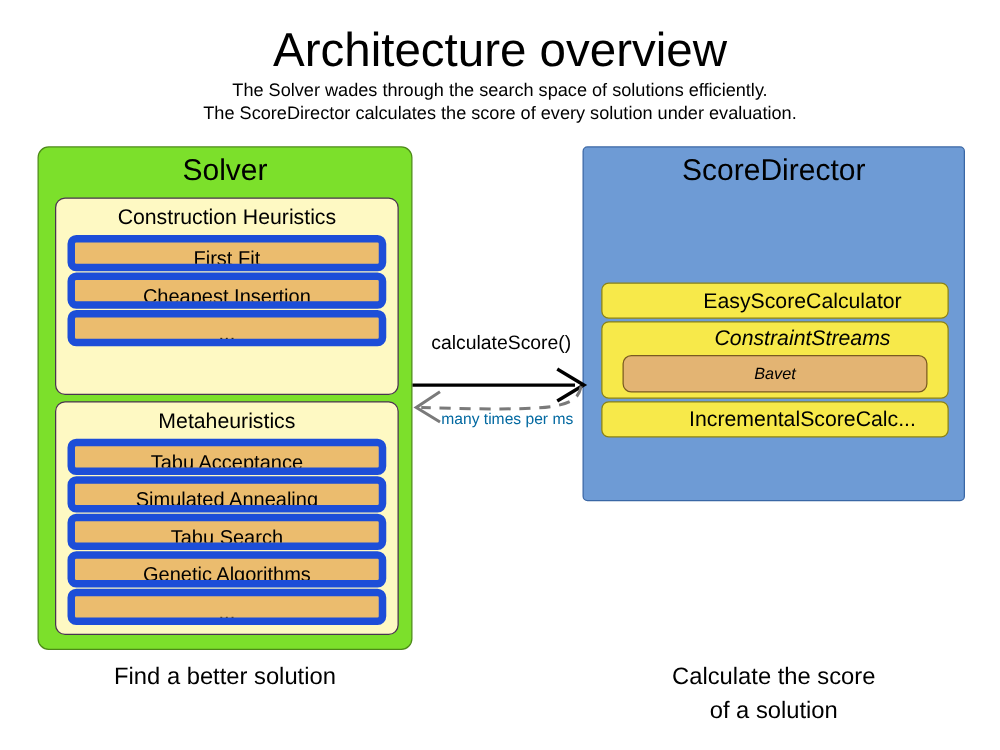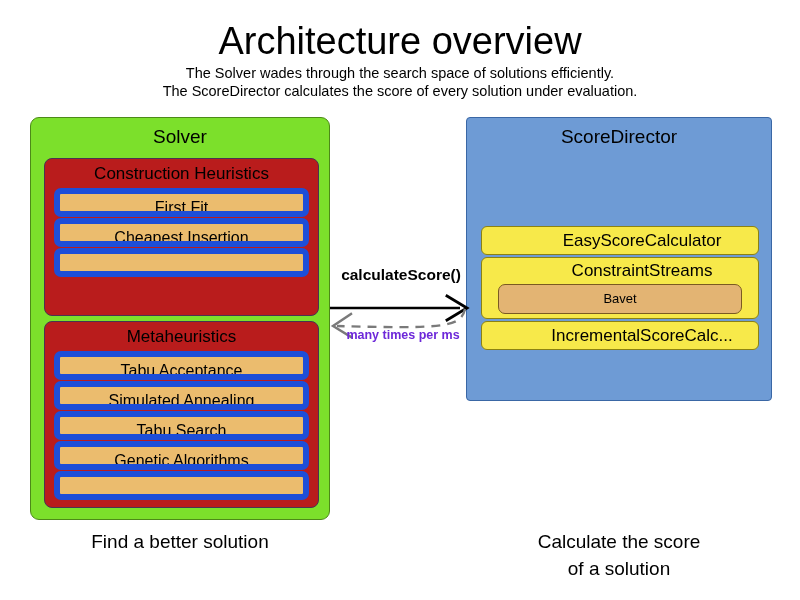--- a/index.html
+++ b/index.html
@@ -59,30 +59,30 @@
     background: #6E9BD5;
     border: 1px solid #3a67a5;
     border-radius: 4px;
   }
   .panel-title {
     position: absolute;
     left: 0;
     top: 6px;
     width: 100%;
     text-align: center;
-    font-size: 19px;
+    font-size: 24px;
     line-height: 26px;
     color: #000;
   }
 
   
   .group {
     position: absolute;
     box-sizing: border-box;
-    background: #b91c1c;
+    background: #fef9c3;
     border: 1px solid #4a3350;
     border-radius: 8px;
   }
   #group-ch {
     left: 13px;
     top: 40px;
     width: 275px;
     height: 158px;
   }
   #group-mh {
@@ -145,20 +145,21 @@
     padding-left: 44px;
   }
   .calc.simple {
     height: 29px;
     line-height: 27px;
   }
   #calc-constraintstreams {
     height: 62px;
     padding-top: 0;
     position: relative;
+    font-style: italic;
   }
   #calc-cs-label {
     display: block;
     height: 26px;
     line-height: 26px;
     text-align: center;
     font-size: 17px;
   }
   #bavet-box {
     box-sizing: border-box;
@@ -176,41 +177,40 @@
     color: #000;
   }
 
   
   #arrow-area {
     position: absolute;
     left: 325px;
     top: 265px;
     width: 160px;
     height: 95px;
-    font-weight: bold;
   }
   #label-calculate-score {
     position: absolute;
     left: 0;
     top: 0;
     width: 152px;
     text-align: center;
     font-size: 15.5px;
     line-height: 20px;
     color: #000;
   }
   #label-many-times {
     position: absolute;
-    left: 8px;
+    left: 28px;
     top: 62px;
     width: 140px;
-    text-align: center;
+    text-align: left;
     font-size: 12.5px;
     line-height: 16px;
-    color: #6d28d9;
+    color: #0369a1;
   }
   #arrow-svg {
     position: absolute;
     left: 0;
     top: 0;
   }
 
   
   .caption {
     position: absolute;

